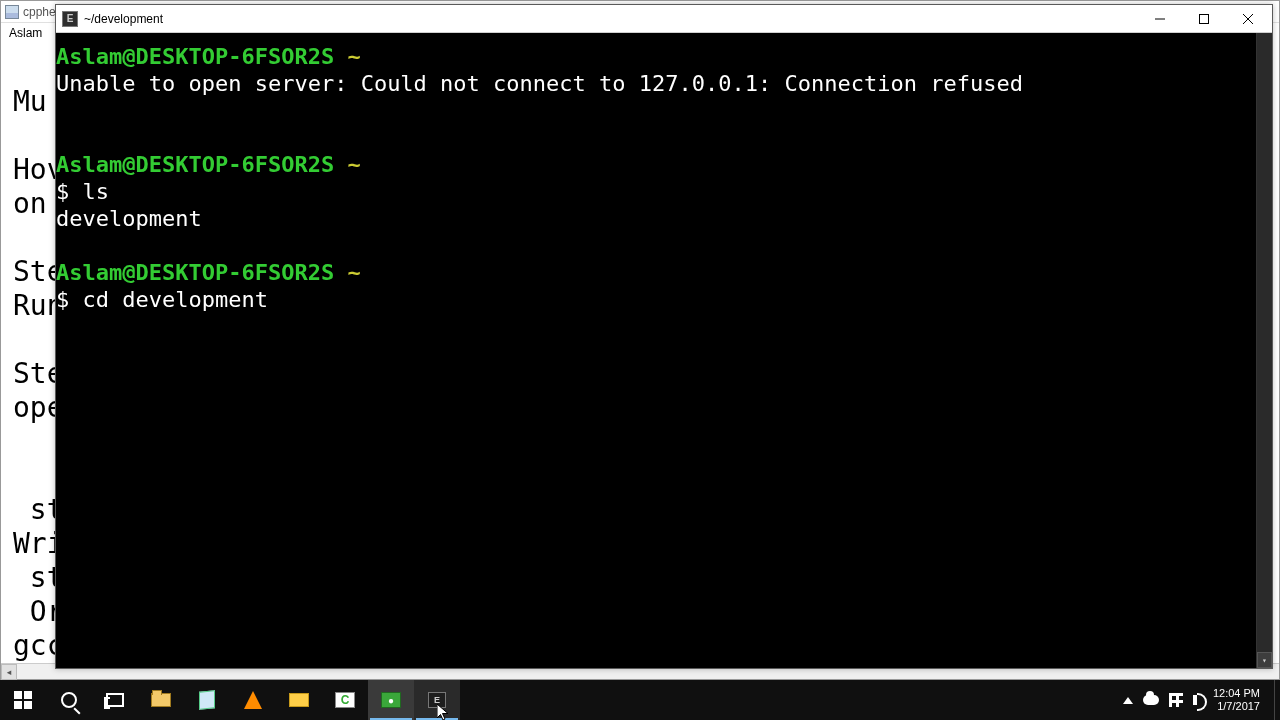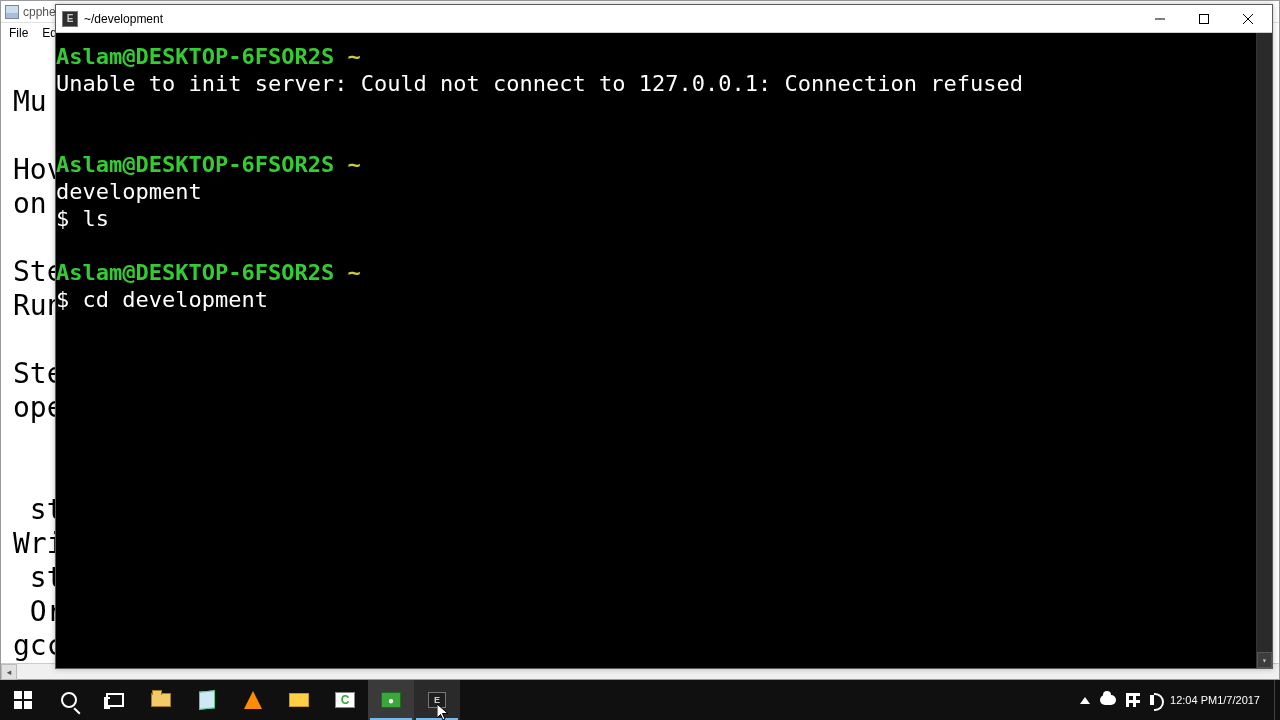--- a/index.html
+++ b/index.html
@@ -125,21 +125,21 @@
     width:46px; display:flex; align-items:center; justify-content:center;
     color:#fff; position:relative;
   }
   .tb-btn.active::after{
     content:""; position:absolute; left:2px; right:2px; bottom:0; height:2px; background:#76b9ed;
   }
   .tb-btn.active { background:#3a3a3a; }
   .tb-btn.hover { background:#2a2a2a; }
   .tb-spacer{flex:1;}
   .tb-tray{display:flex;align-items:center;gap:10px;padding:0 8px;color:#fff;font-size:11px;}
-  .tb-clock{display:flex;align-items:flex-end;line-height:13px;font-size:11px;padding:0 6px;}
+  .tb-clock{display:flex;flex-direction:column;align-items:flex-end;line-height:13px;font-size:11px;padding:0 6px;}
   .tb-showdesk{width:6px;border-left:1px solid #444;}
 
   .ic-start{width:18px;height:18px;display:grid;grid-template:1fr 1fr/1fr 1fr;gap:2px;}
   .ic-start span{background:#fff;}
   .ic-search{width:16px;height:16px;border:2px solid #fff;border-radius:50%;position:relative;}
   .ic-search::after{content:"";position:absolute;right:-6px;bottom:-6px;width:8px;height:2px;background:#fff;transform:rotate(45deg);}
   .ic-taskview{width:18px;height:14px;border:2px solid #fff;position:relative;}
   .ic-taskview::before{content:"";position:absolute;left:-4px;top:2px;width:4px;height:8px;border:2px solid #fff;border-right:none;}
   .ic-explorer{width:20px;height:14px;background:#f3c969;border:1px solid #a07a1e;position:relative;}
   .ic-explorer::before{content:"";position:absolute;left:0;top:-4px;width:8px;height:4px;background:#f3c969;border:1px solid #a07a1e;border-bottom:none;}
@@ -162,21 +162,21 @@
 </style>
 </head>
 <body>
 
 <div class="notepad-window">
   <div class="notepad-title">
     <span class="notepad-icon"></span>
     <span>cpphe...</span>
   </div>
   <div class="notepad-menu">
-    <span>File</span>
+    <span>Aslam</span>
     <span>Edi...</span>
   </div>
   <div class="notepad-body" id="np-body">
 Mu
 
 Hov
 on
 
 Ste
 Run
@@ -212,26 +212,26 @@
     </div>
     <div class="win-btn close">
       <svg viewBox="0 0 10 10">
           <line x1="0" y1="0" x2="10" y2="10" stroke="#000" stroke-width="1"></line>
           <line x1="10" y1="0" x2="0" y2="10" stroke="#000" stroke-width="1"></line>
         </svg>
     </div>
   </div>
   <div class="term-body" id="term-body">
       <div class="tline"><span class="prompt-host">Aslam@DESKTOP-6FSOR2S</span><span class="prompt-path"> ~</span></div>
-      <div class="tline out">Unable to init server: Could not connect to 127.0.0.1: Connection refused</div>
+      <div class="tline out">Unable to open server: Could not connect to 127.0.0.1: Connection refused</div>
       <div class="tline out">&nbsp;</div>
       <div class="tline out">&nbsp;</div>
       <div class="tline"><span class="prompt-host">Aslam@DESKTOP-6FSOR2S</span><span class="prompt-path"> ~</span></div>
+      <div class="tline"><span class="dollar">$ </span><span class="cmd">ls</span></div>
       <div class="tline out">development</div>
-      <div class="tline"><span class="dollar">$ </span><span class="cmd">ls</span></div>
       <div class="tline out">&nbsp;</div>
       <div class="tline"><span class="prompt-host">Aslam@DESKTOP-6FSOR2S</span><span class="prompt-path"> ~</span></div>
       <div class="tline"><span class="dollar">$ </span><span class="cmd">cd development</span></div>
       <div class="tline out">&nbsp;</div>
     <div class="term-scrollbar">
       <div class="track"></div>
       <div class="btn">▴</div>
       <div class="btn bot">▾</div>
     </div>
   </div>

